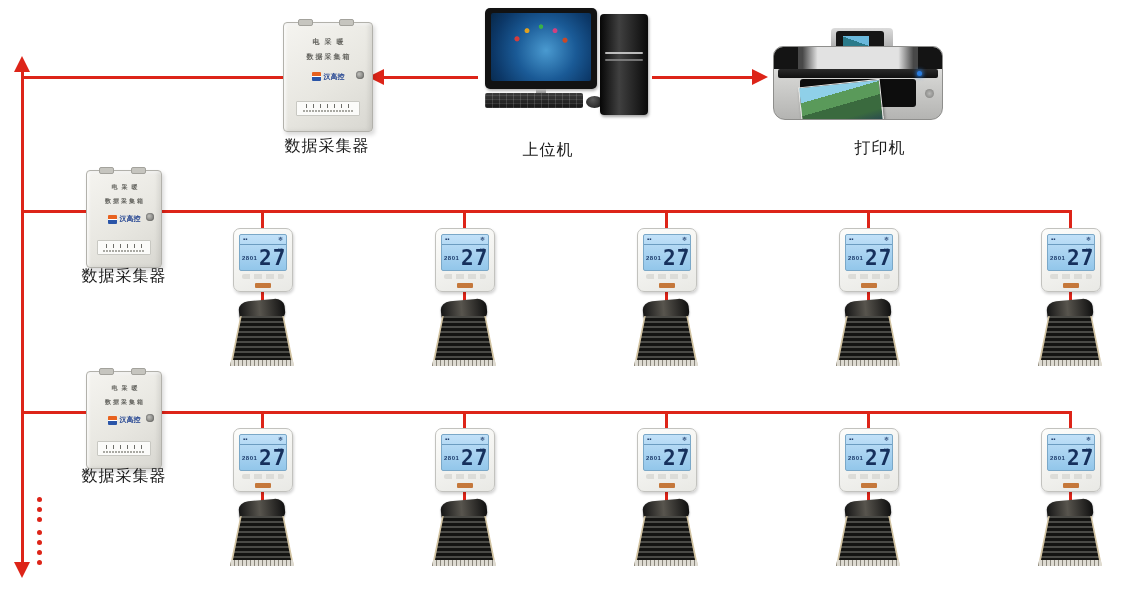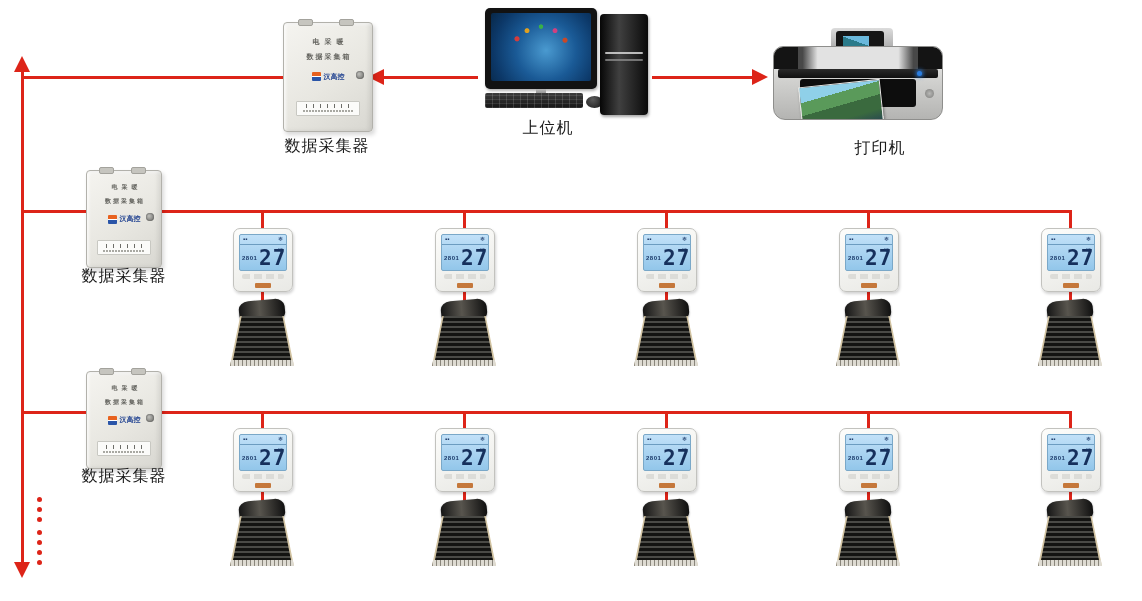--- a/index.html
+++ b/index.html
@@ -442,18 +442,18 @@
   </div>
   <div class="film" style="left:1038px;top:500px">
     <div class="f-roll"></div>
     <div class="f-mat">
       <div class="f-stripes"></div>
       <div class="f-base"></div>
     </div>
   </div>
 
   <div class="lbl" style="left:267px;top:136px;width:120px">数据采集器</div>
-  <div class="lbl" style="left:488px;top:118px;width:120px">上位机</div>
+  <div class="lbl" style="left:488px;top:140px;width:120px">上位机</div>
   <div class="lbl" style="left:820px;top:138px;width:120px">打印机</div>
   <div class="lbl" style="left:64px;top:266px;width:120px">数据采集器</div>
   <div class="lbl" style="left:64px;top:466px;width:120px">数据采集器</div>
 
 </div>
 
 </body></html>

